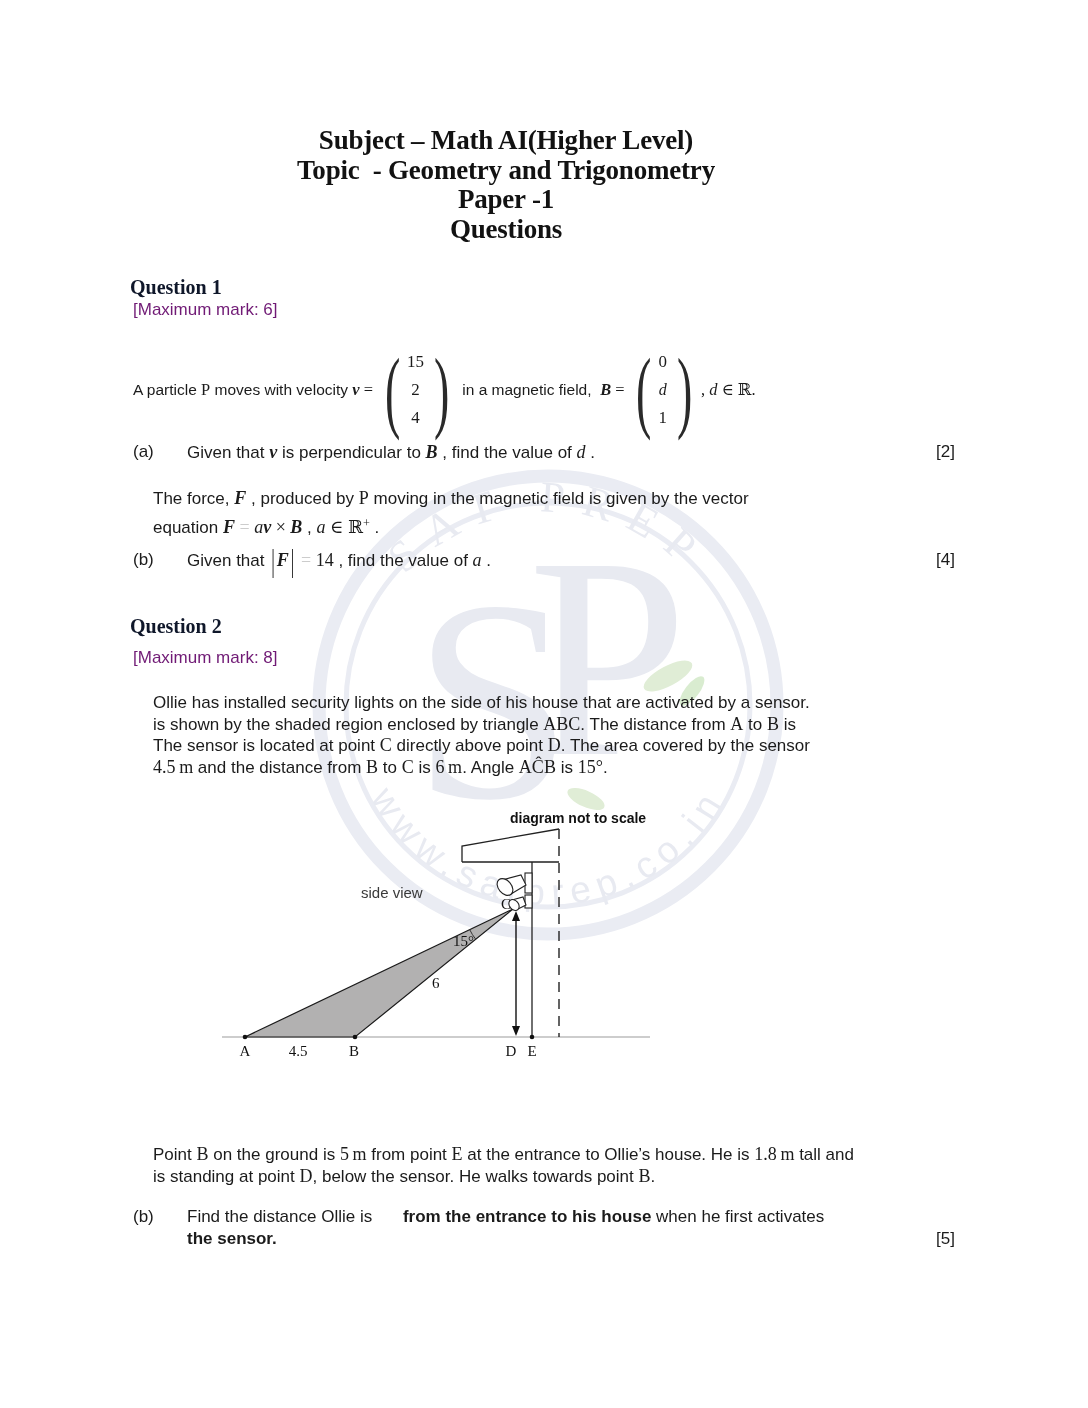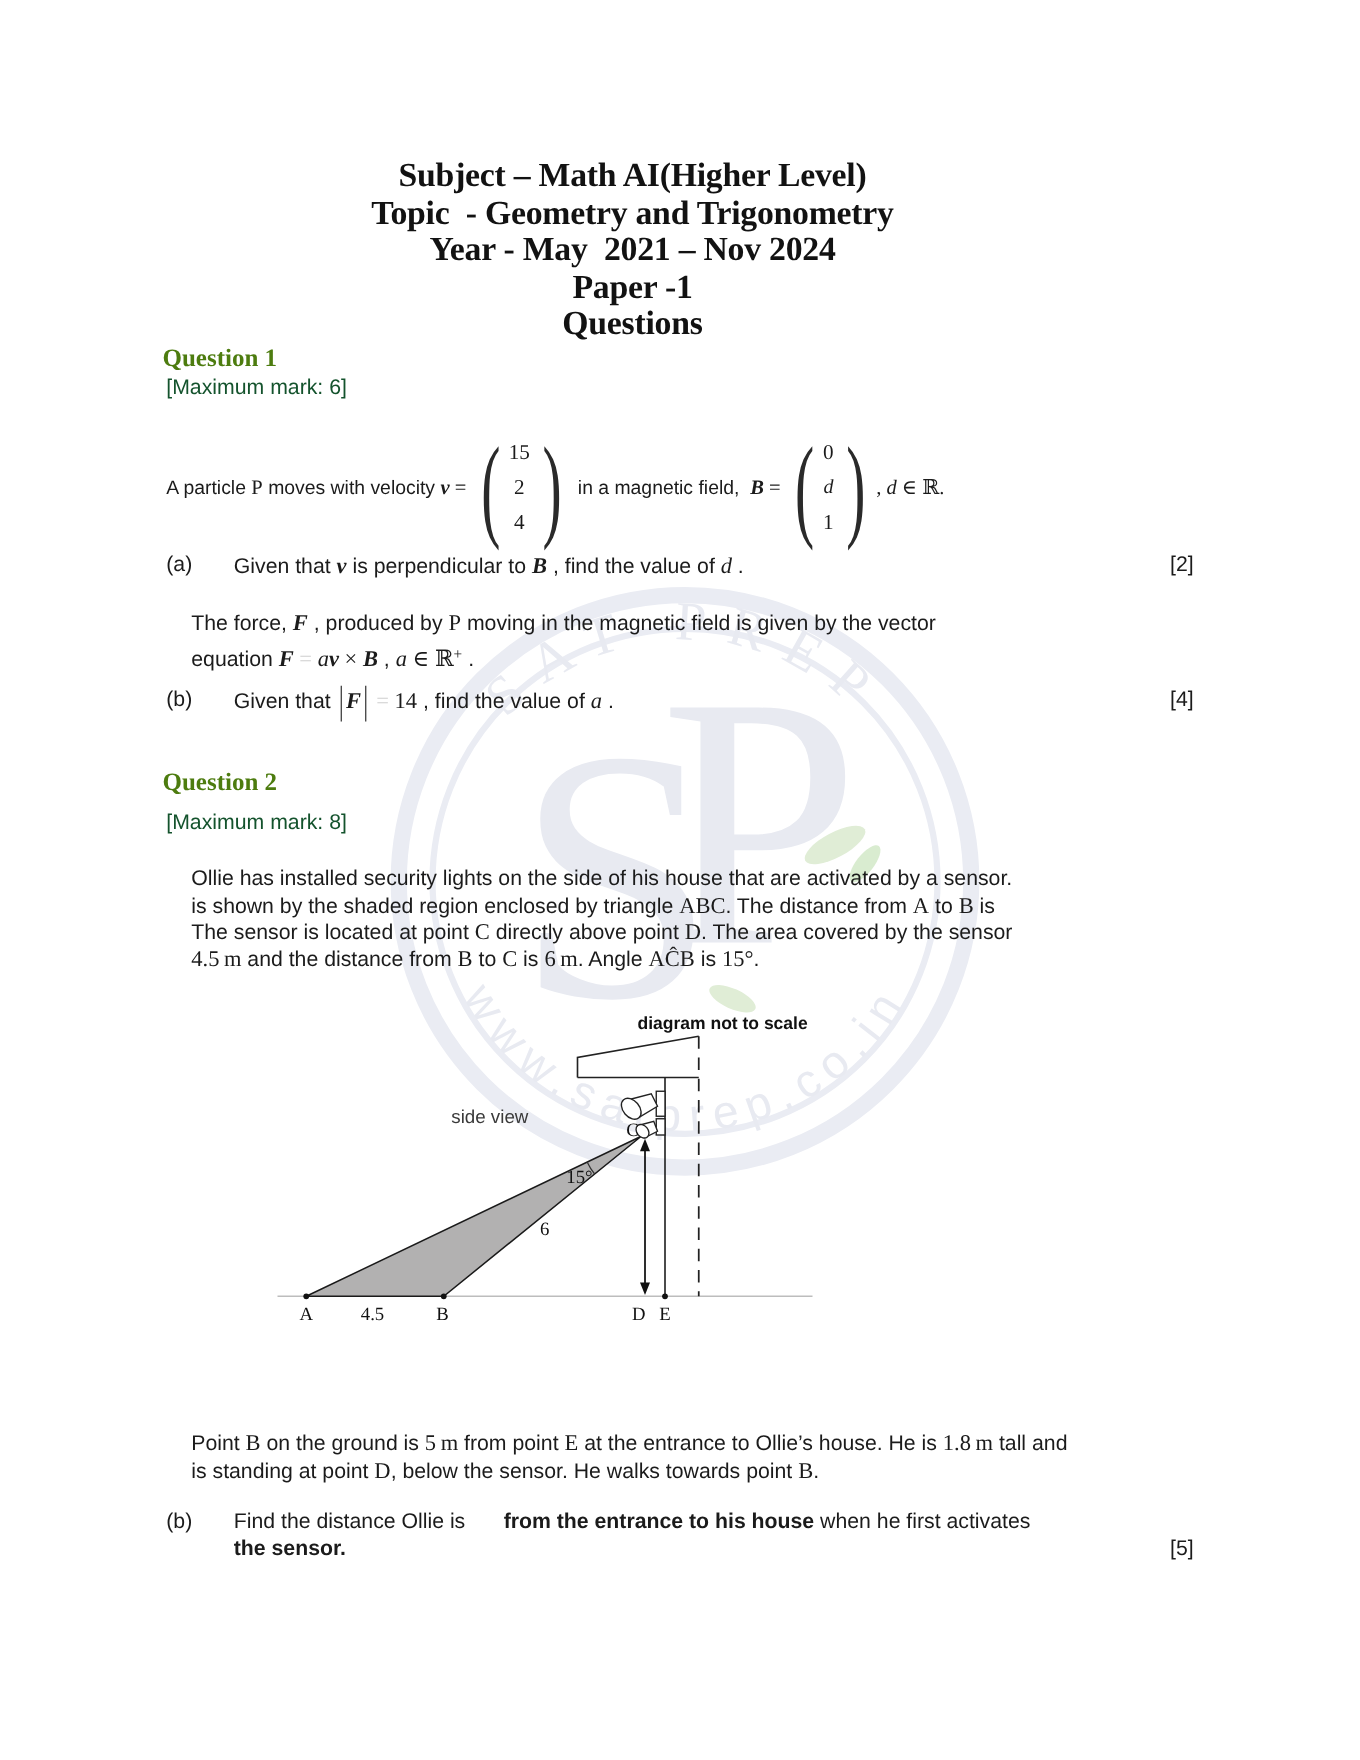--- a/index.html
+++ b/index.html
@@ -15,23 +15,23 @@
   
   .title-block{
     left:0;top:126px;width:1012px;text-align:center;
     font-family:"Liberation Serif","DejaVu Serif",serif;
     font-weight:bold;font-size:27px;line-height:29.5px;color:#121212;
     letter-spacing:-0.2px;
   }
   
   .qheading{
     font-family:"Liberation Serif","DejaVu Serif",serif;
-    font-weight:bold;font-size:20px;color:#4d7c0f;left:130px;
-  }
-  .maxmark{left:133px;font-size:17px;color:#14532d;}
+    font-weight:bold;font-size:20px;color:#0f172a;left:130px;
+  }
+  .maxmark{left:133px;font-size:17px;color:#701a75;}
   
   .s-n{}
   .s-b{font-weight:bold;margin-left:26px;}
   .s-rm{font-family:"Liberation Serif","DejaVu Serif","DejaVu Sans",serif;font-size:1.06em;text-align:center;}
   .s-it{font-family:"Liberation Serif","DejaVu Serif","DejaVu Sans",serif;font-size:1.06em;font-style:italic;}
   .s-bi{font-family:"Liberation Serif","DejaVu Serif","DejaVu Sans",serif;font-size:1.06em;font-style:italic;font-weight:bold;}
   .s-f{font-family:"Liberation Serif","DejaVu Serif",serif;font-size:1.06em;opacity:0.22;}
   .s-sup{font-family:"Liberation Serif","DejaVu Serif",serif;font-size:0.72em;vertical-align:6px;}
   .s-bar{display:inline-block;transform:scaleY(1.75);font-family:"Liberation Serif",serif;font-size:1.06em;margin:0 2px;font-weight:400;}
   
@@ -85,21 +85,20 @@
   <text font-family="Liberation Sans, DejaVu Sans, sans-serif" font-size="37" letter-spacing="8" fill="#e8eaf1">
     <textPath href="#arcBottom" startOffset="50%" text-anchor="middle">www.satprep.co.in</textPath>
   </text>
 </svg>
 
 <div class="content">
 
   <div class="abs title-block">
       <div>Subject – Math AI(Higher Level)</div>
       <div>Topic&nbsp; - Geometry and Trigonometry</div>
-      <div>Year - May&nbsp; 2021 – Nov 2024</div>
       <div>Paper -1</div>
       <div>Questions</div>
     </div>
 
   <div class="abs qheading" style="top:276px;">Question 1</div>
   <div class="abs maxmark" style="top:300px;">[Maximum mark: 6]</div>
 
   <div class="abs eqrow">
     <span><span class="s-n">A particle </span><span class="s-rm">P</span><span class="s-n"> moves with velocity </span><span class="s-bi">v</span><span class="s-rm"> =</span></span>
     <span class="matrix">

